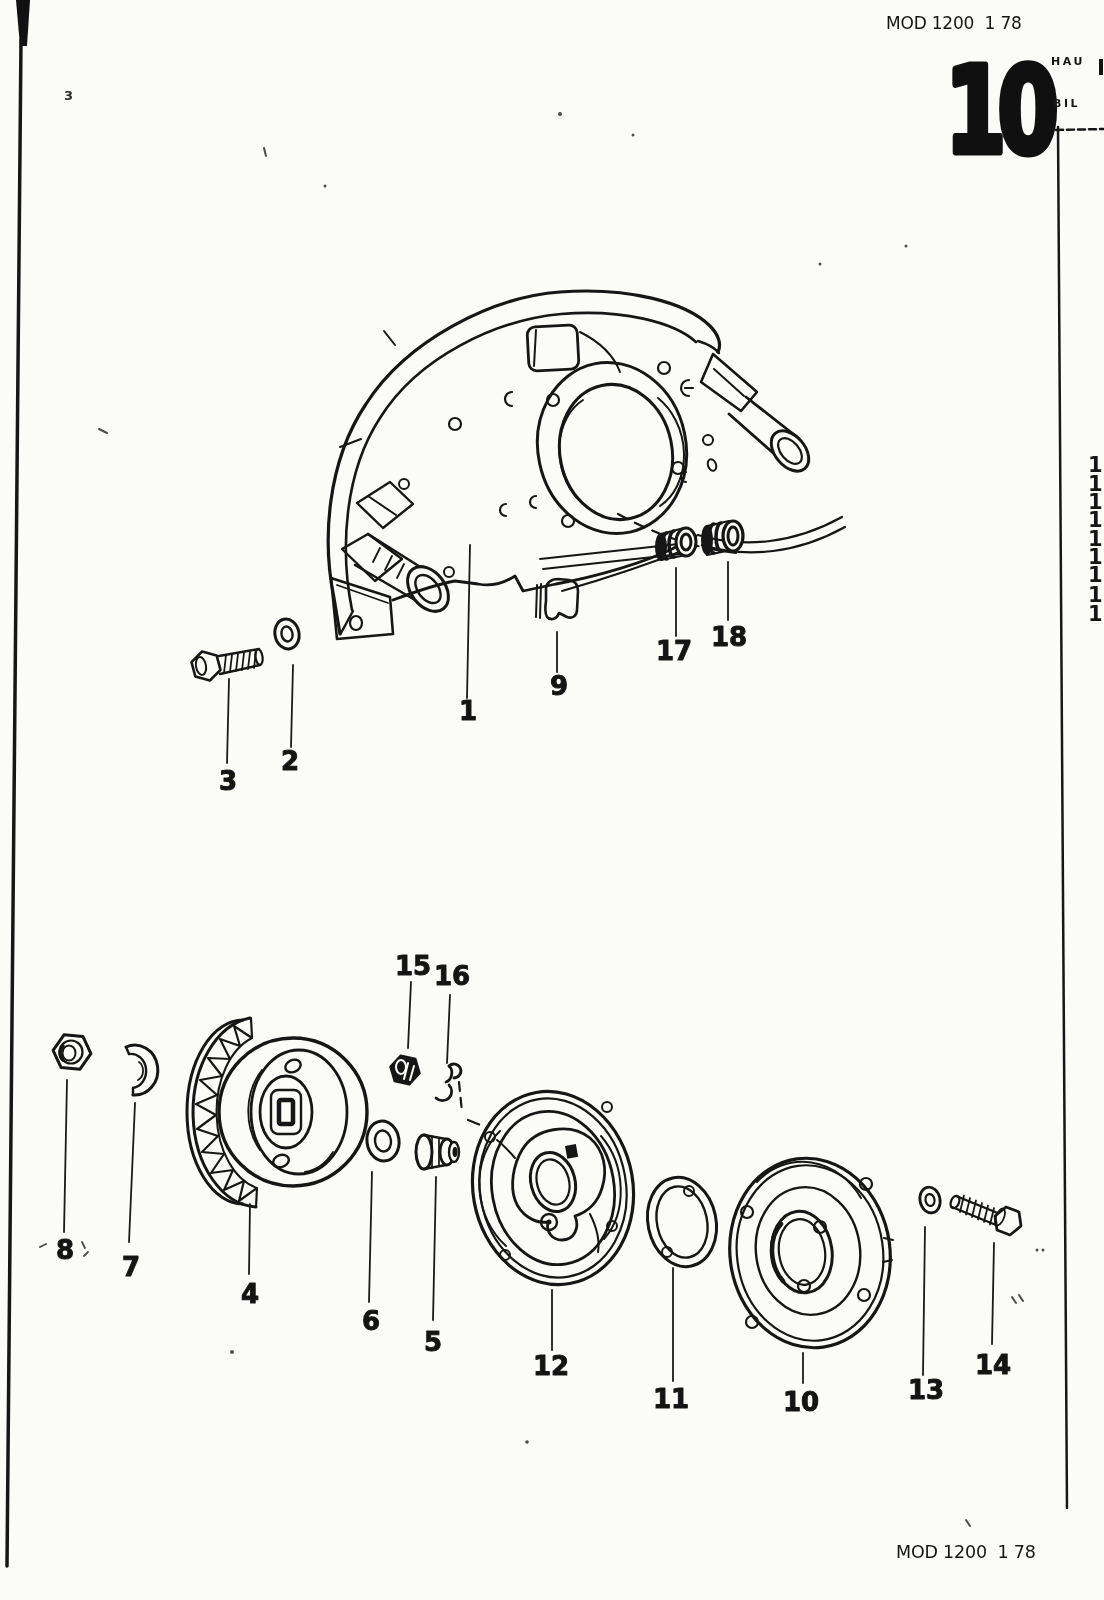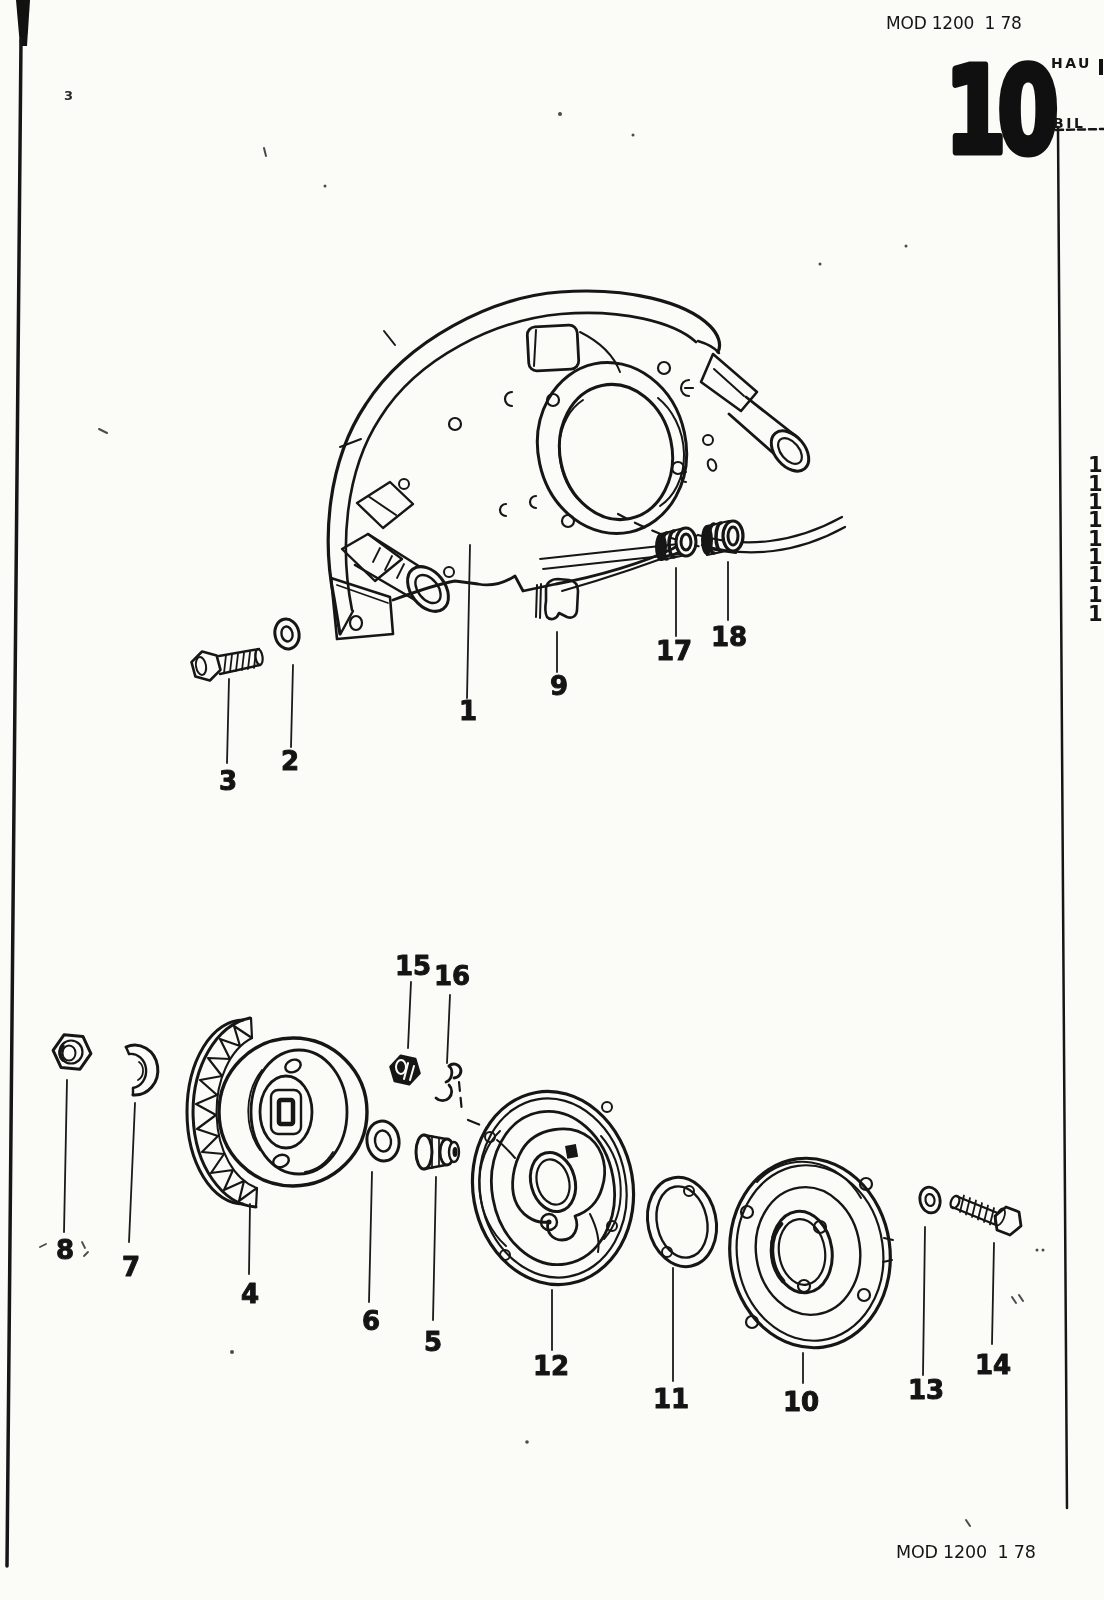--- a/index.html
+++ b/index.html
@@ -1,21 +1,21 @@
 <!DOCTYPE html>
 <html><head>
 <meta charset="utf-8">
 <style>
   html,body{margin:0;padding:0;}
   .page{position:relative;width:1104px;height:1600px;background:#fbfbf8;overflow:hidden;
         font-family:"DejaVu Sans",sans-serif;color:#151515;}
   .page svg{position:absolute;left:0;top:0;}
   .ovl{position:absolute;white-space:pre;color:#151515;}
   .code{font-weight:normal;font-size:17px;letter-spacing:-0.2px;}
-  .margin-word{font-weight:bold;font-size:14px;letter-spacing:2.5px;}
+  .margin-word{font-weight:bold;font-size:11px;letter-spacing:2.5px;}
   .qty{position:absolute;font-weight:bold;font-size:21px;color:#151515;}
   .stray{position:absolute;font-weight:bold;font-size:13px;color:#2a2a2a;}
   .callout{font:bold 26px "DejaVu Sans",sans-serif;fill:#141414;text-anchor:middle;}
   .leader{stroke:#1a1a1a;stroke-width:1.8;}
   svg *{vector-effect:none;}
 </style>
 </head>
 <body>
 
 <div class="page">
@@ -340,21 +340,21 @@
         <text x="674" y="660" class="callout">17</text>
         <line x1="728" y1="562" x2="728" y2="620" class="leader"></line>
         <text x="729" y="646" class="callout">18</text>
       </g>
   </svg>
 
   <div class="ovl code" style="left:886px;top:13px;">MOD 1200  1 78</div>
 
   <div class="ovl margin-word" style="left:1051px;top:55px;">HAU</div>
 
-  <div class="ovl margin-word" style="left:1053px;top:115px;">BIL</div>
+  <div class="ovl margin-word" style="left:1053px;top:97px;">BIL</div>
 
   <div class="ovl code" style="left:896px;top:1542px;font-size:17.5px;">MOD 1200  1 78</div>
 
   <div id="qty-column">
       <span class="qty" style="left: 1088px; top: 453px;">1</span>
       <span class="qty" style="left: 1088px; top: 472px;">1</span>
       <span class="qty" style="left: 1088px; top: 490px;">1</span>
       <span class="qty" style="left: 1088px; top: 508px;">1</span>
       <span class="qty" style="left: 1088px; top: 527px;">1</span>
       <span class="qty" style="left: 1088px; top: 545px;">1</span>

